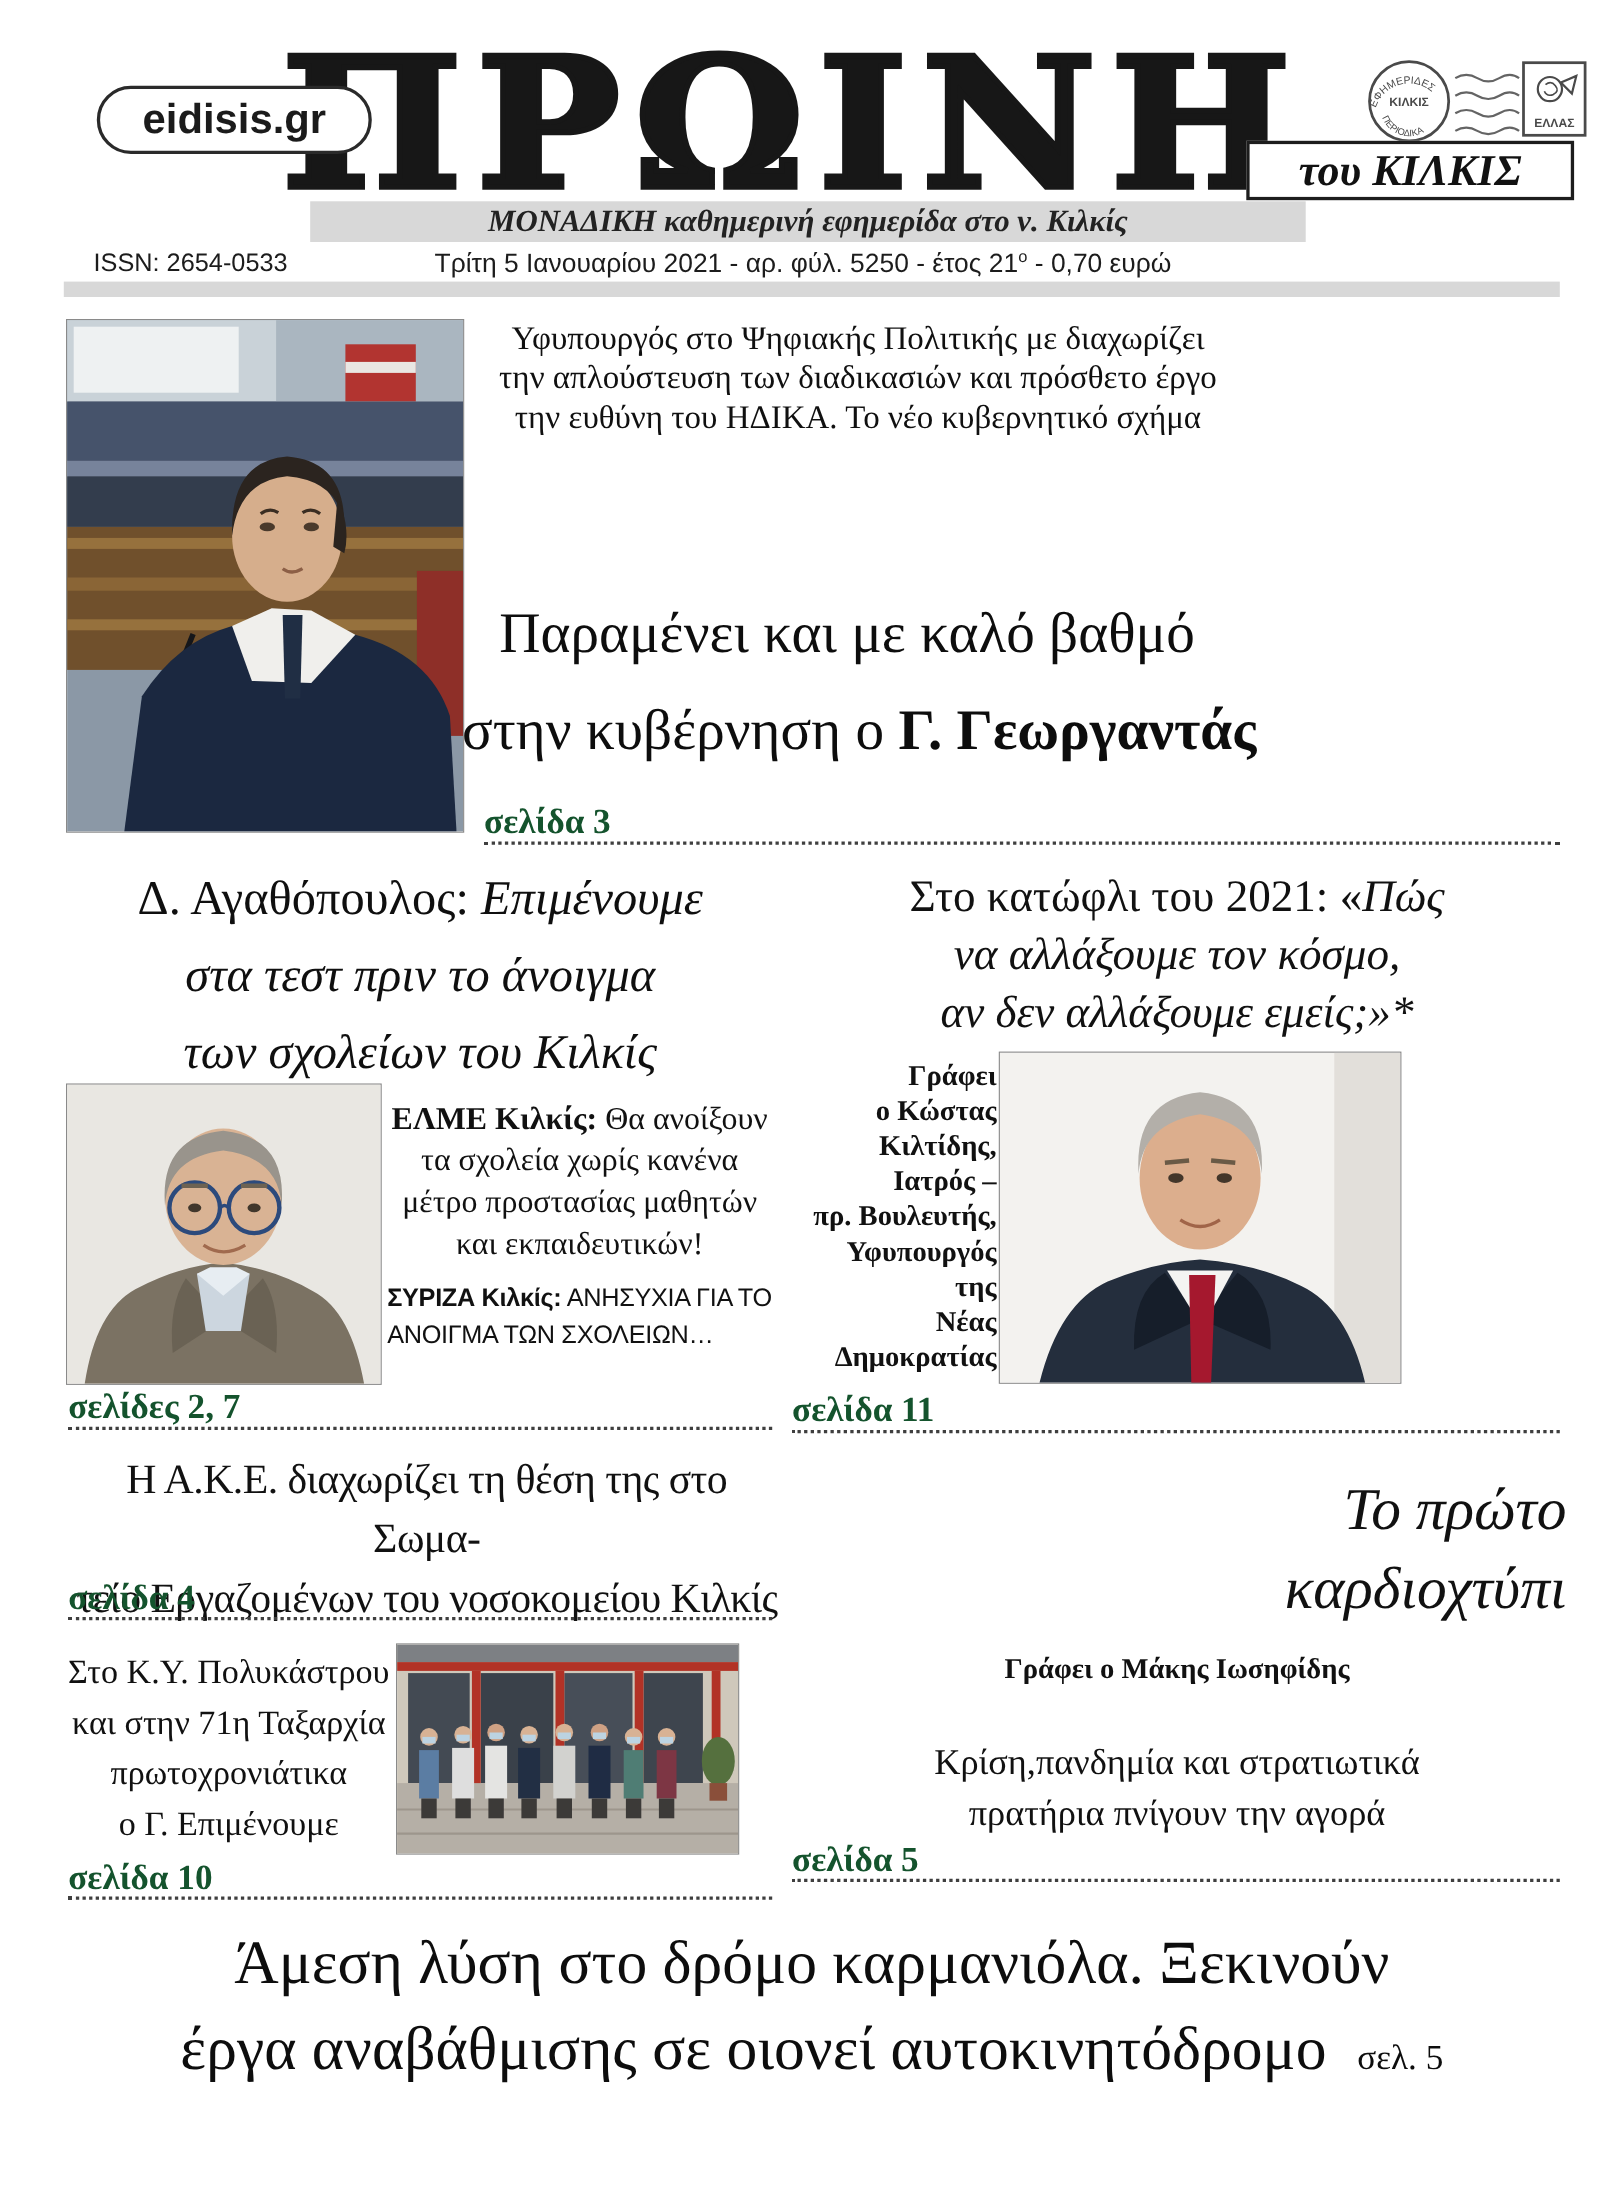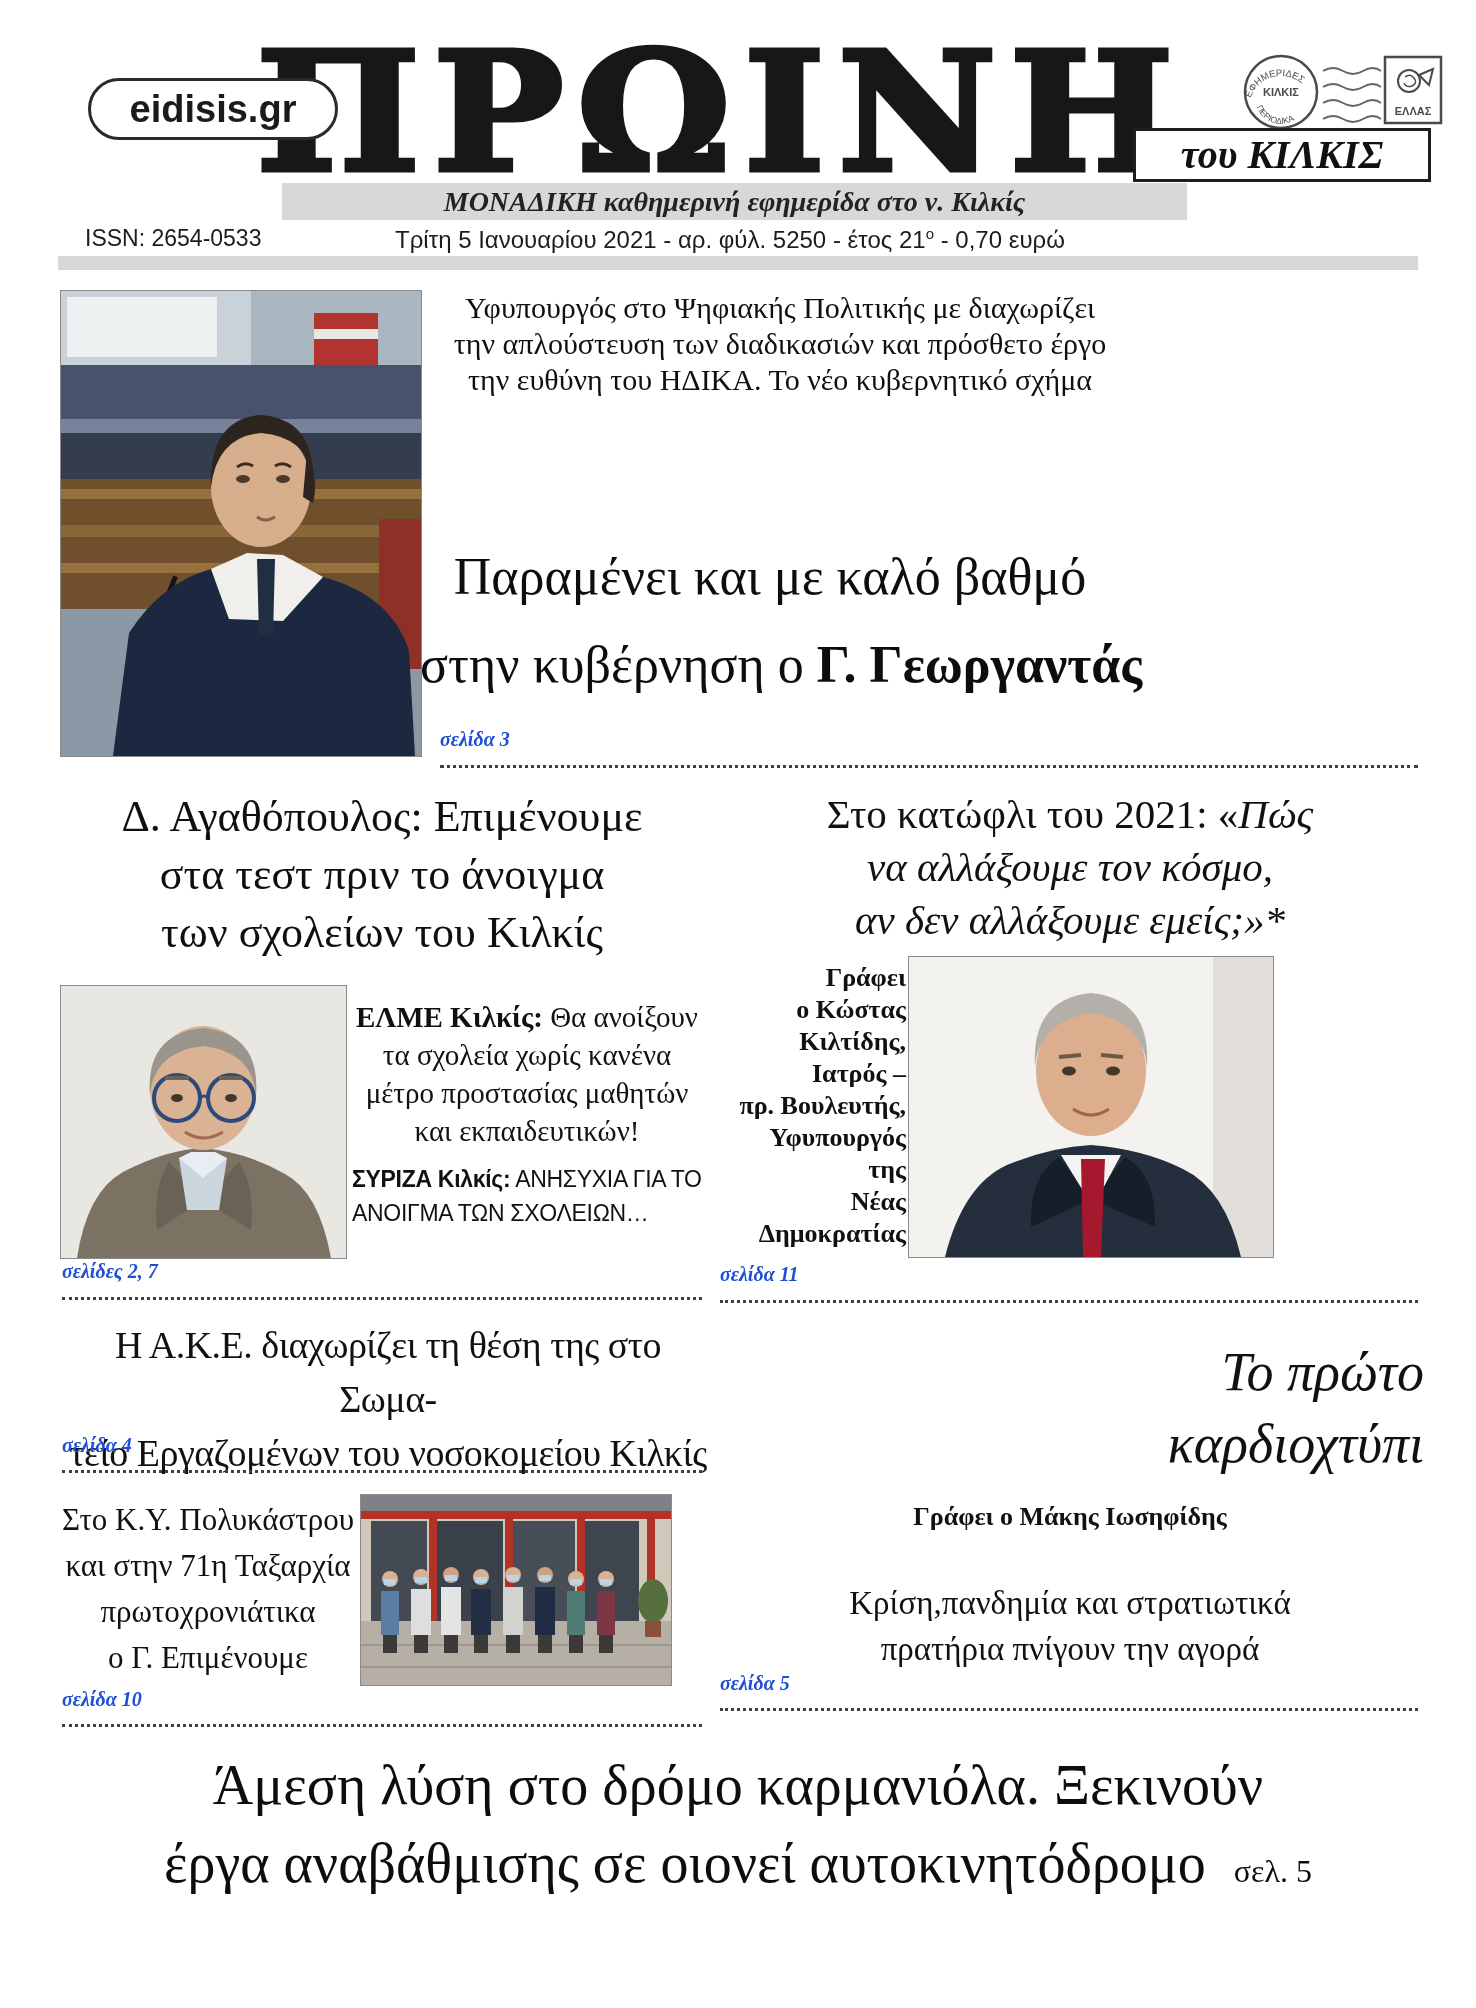--- a/index.html
+++ b/index.html
@@ -19,31 +19,31 @@
   #tagline-bar{left:282px;top:183px;width:905px;height:37px;background:#d8d8d8;
       font-style:italic;font-weight:bold;font-size:28px;line-height:37px;text-align:center;color:#222;z-index:4;}
   #issn{left:85px;top:225px;font-family:"Liberation Sans",sans-serif;font-size:23px;color:#1c1c1c;}
   #dateline{left:300px;top:225px;width:860px;text-align:center;font-family:"Liberation Sans",sans-serif;
       font-size:24px;color:#1c1c1c;}
   #dateline .sup{font-size:15px;vertical-align:super;}
   #top-divider{left:58px;top:256px;width:1360px;height:14px;background:#d8d8d8;}
 
   .photo{border:1px solid #8a8a8a;background:#eee;}
   .dotted{height:0;border-bottom:3px dotted #3f3f3f;}
-  .pageref{font-weight:bold;font-size:20px;color:#1d4ed8;font-style:italic;}
+  .pageref{font-weight:bold;font-size:32px;color:#14532d;}
 
   
   #lead-kicker{left:440px;top:290px;width:680px;font-size:30px;line-height:36px;text-align:center;color:#101010;}
   #lead-headline{left:420px;top:533px;width:700px;text-align:center;font-size:52px;line-height:88px;white-space:nowrap;color:#0d0d0d;}
   #lead-pageref{left:440px;top:728px;}
   #lead-rule{left:440px;top:765px;width:978px;}
 
   
   #schools-headline{left:62px;top:788px;width:640px;text-align:center;font-size:44px;line-height:58px;color:#0f0f0f;}
-  #schools-headline .it{}
+  #schools-headline .it{font-style:italic;margin-top:12px;}
   #elme-block{left:352px;top:998px;width:350px;text-align:center;font-size:29px;line-height:38px;}
   #syriza-block{left:352px;top:1162px;width:350px;text-align:left;
       font-family:"Liberation Sans",sans-serif;font-size:23px;line-height:34px;letter-spacing:-0.3px;}
   #schools-pageref{left:62px;top:1260px;}
   #schools-rule{left:62px;top:1297px;width:640px;}
 
   
   #kiltidis-headline{left:720px;top:788px;width:700px;text-align:center;font-size:41px;line-height:53px;}
   #kiltidis-headline .it{font-style:italic;}
   #kiltidis-byline{left:720px;top:962px;width:186px;text-align:right;font-weight:bold;font-size:26px;line-height:32px;}

